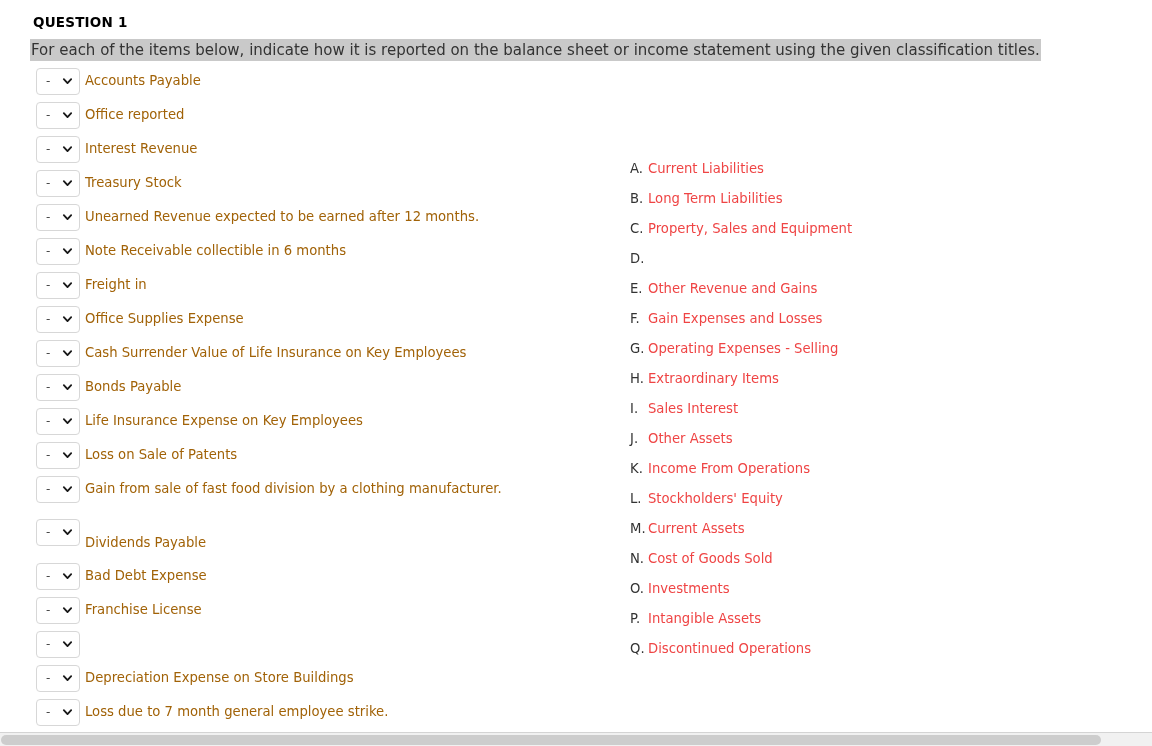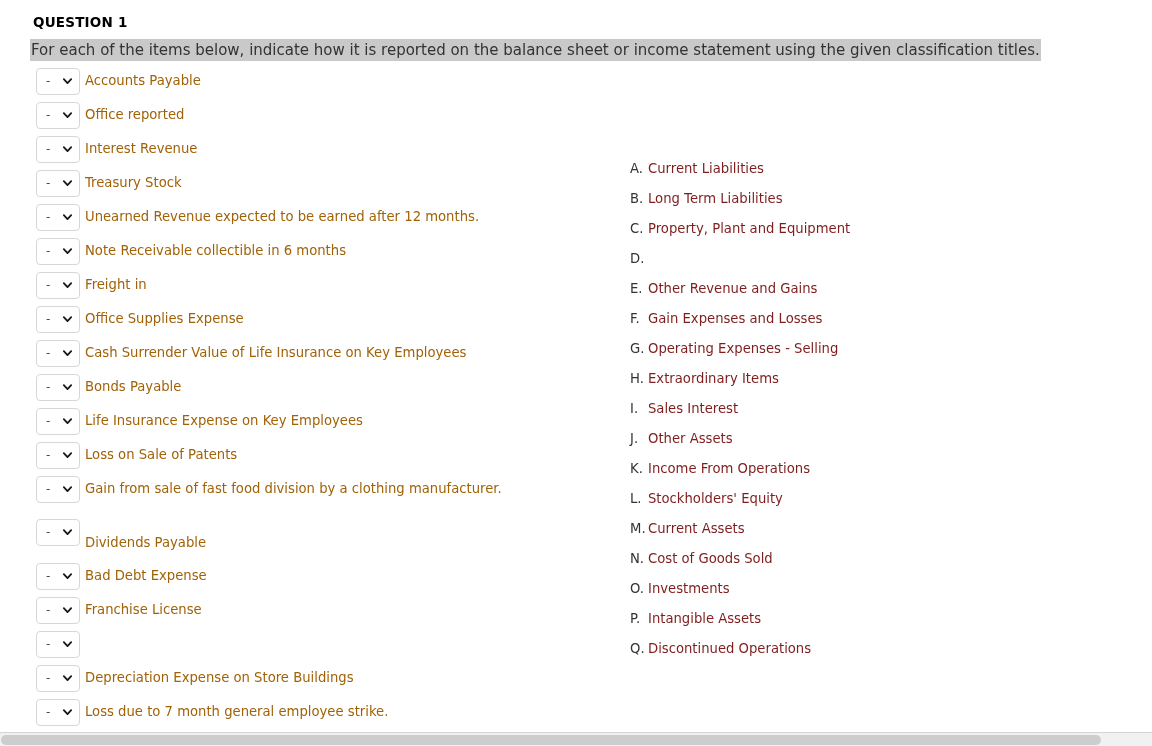--- a/index.html
+++ b/index.html
@@ -123,21 +123,21 @@
     white-space: nowrap;
   }
   .option-letter {
     width: 16px;
     flex: 0 0 auto;
     font-size: 13.2px;
     color: #333333;
   }
   .option-text {
     font-size: 13.2px;
-    color: #7f1d1d;
+    color: #ef4444;
     padding-left: 2px;
   }
 
   
   .hscrollbar {
     position: absolute;
     left: 0;
     bottom: 0;
     width: 1152px;
     height: 14px;
@@ -347,21 +347,21 @@
       <div class="option-row">
         <span class="option-letter">A.</span>
         <span class="option-text">Current Liabilities</span>
       </div>
       <div class="option-row">
         <span class="option-letter">B.</span>
         <span class="option-text">Long Term Liabilities</span>
       </div>
       <div class="option-row">
         <span class="option-letter">C.</span>
-        <span class="option-text">Property, Plant and Equipment</span>
+        <span class="option-text">Property, Sales and Equipment</span>
       </div>
       <div class="option-row">
         <span class="option-letter">D.</span>
       </div>
       <div class="option-row">
         <span class="option-letter">E.</span>
         <span class="option-text">Other Revenue and Gains</span>
       </div>
       <div class="option-row">
         <span class="option-letter">F.</span>

